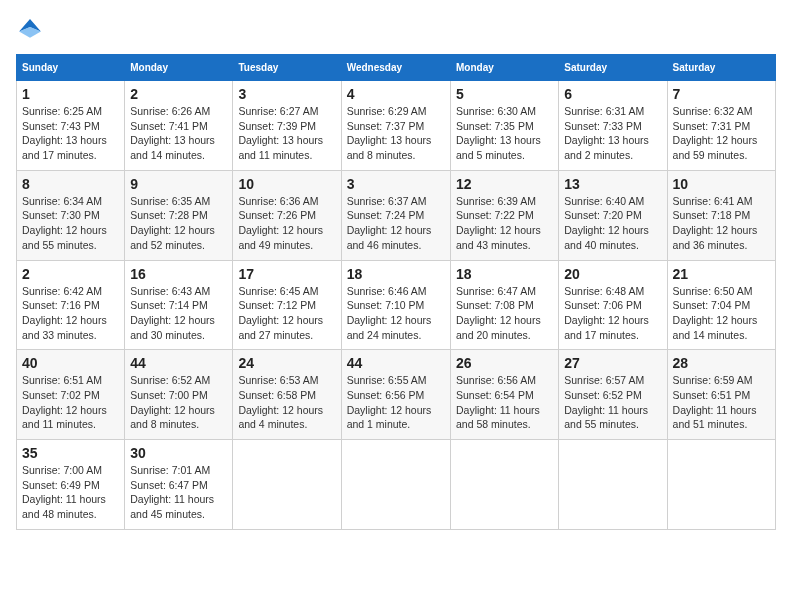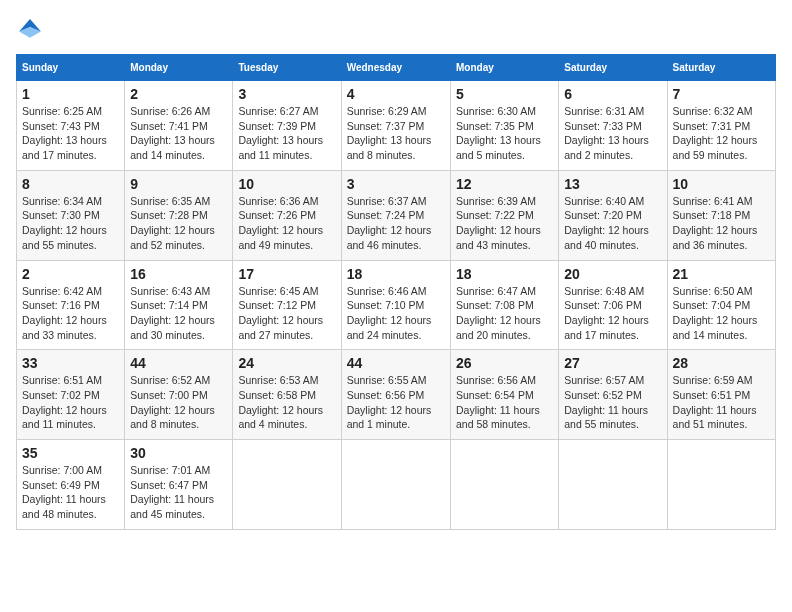--- a/index.html
+++ b/index.html
@@ -210,21 +210,21 @@
           <span class="day-number">20</span>
           <div class="day-info">Sunrise: 6:48 AM<br>Sunset: 7:06 PM<br>Daylight: 12 hours and 17 minutes.</div>
         </td>
         <td>
           <span class="day-number">21</span>
           <div class="day-info">Sunrise: 6:50 AM<br>Sunset: 7:04 PM<br>Daylight: 12 hours and 14 minutes.</div>
         </td>
       </tr>
       <tr>
         <td>
-          <span class="day-number">33</span>
+          <span class="day-number">40</span>
           <div class="day-info">Sunrise: 6:51 AM<br>Sunset: 7:02 PM<br>Daylight: 12 hours and 11 minutes.</div>
         </td>
         <td>
           <span class="day-number">44</span>
           <div class="day-info">Sunrise: 6:52 AM<br>Sunset: 7:00 PM<br>Daylight: 12 hours and 8 minutes.</div>
         </td>
         <td>
           <span class="day-number">24</span>
           <div class="day-info">Sunrise: 6:53 AM<br>Sunset: 6:58 PM<br>Daylight: 12 hours and 4 minutes.</div>
         </td>

